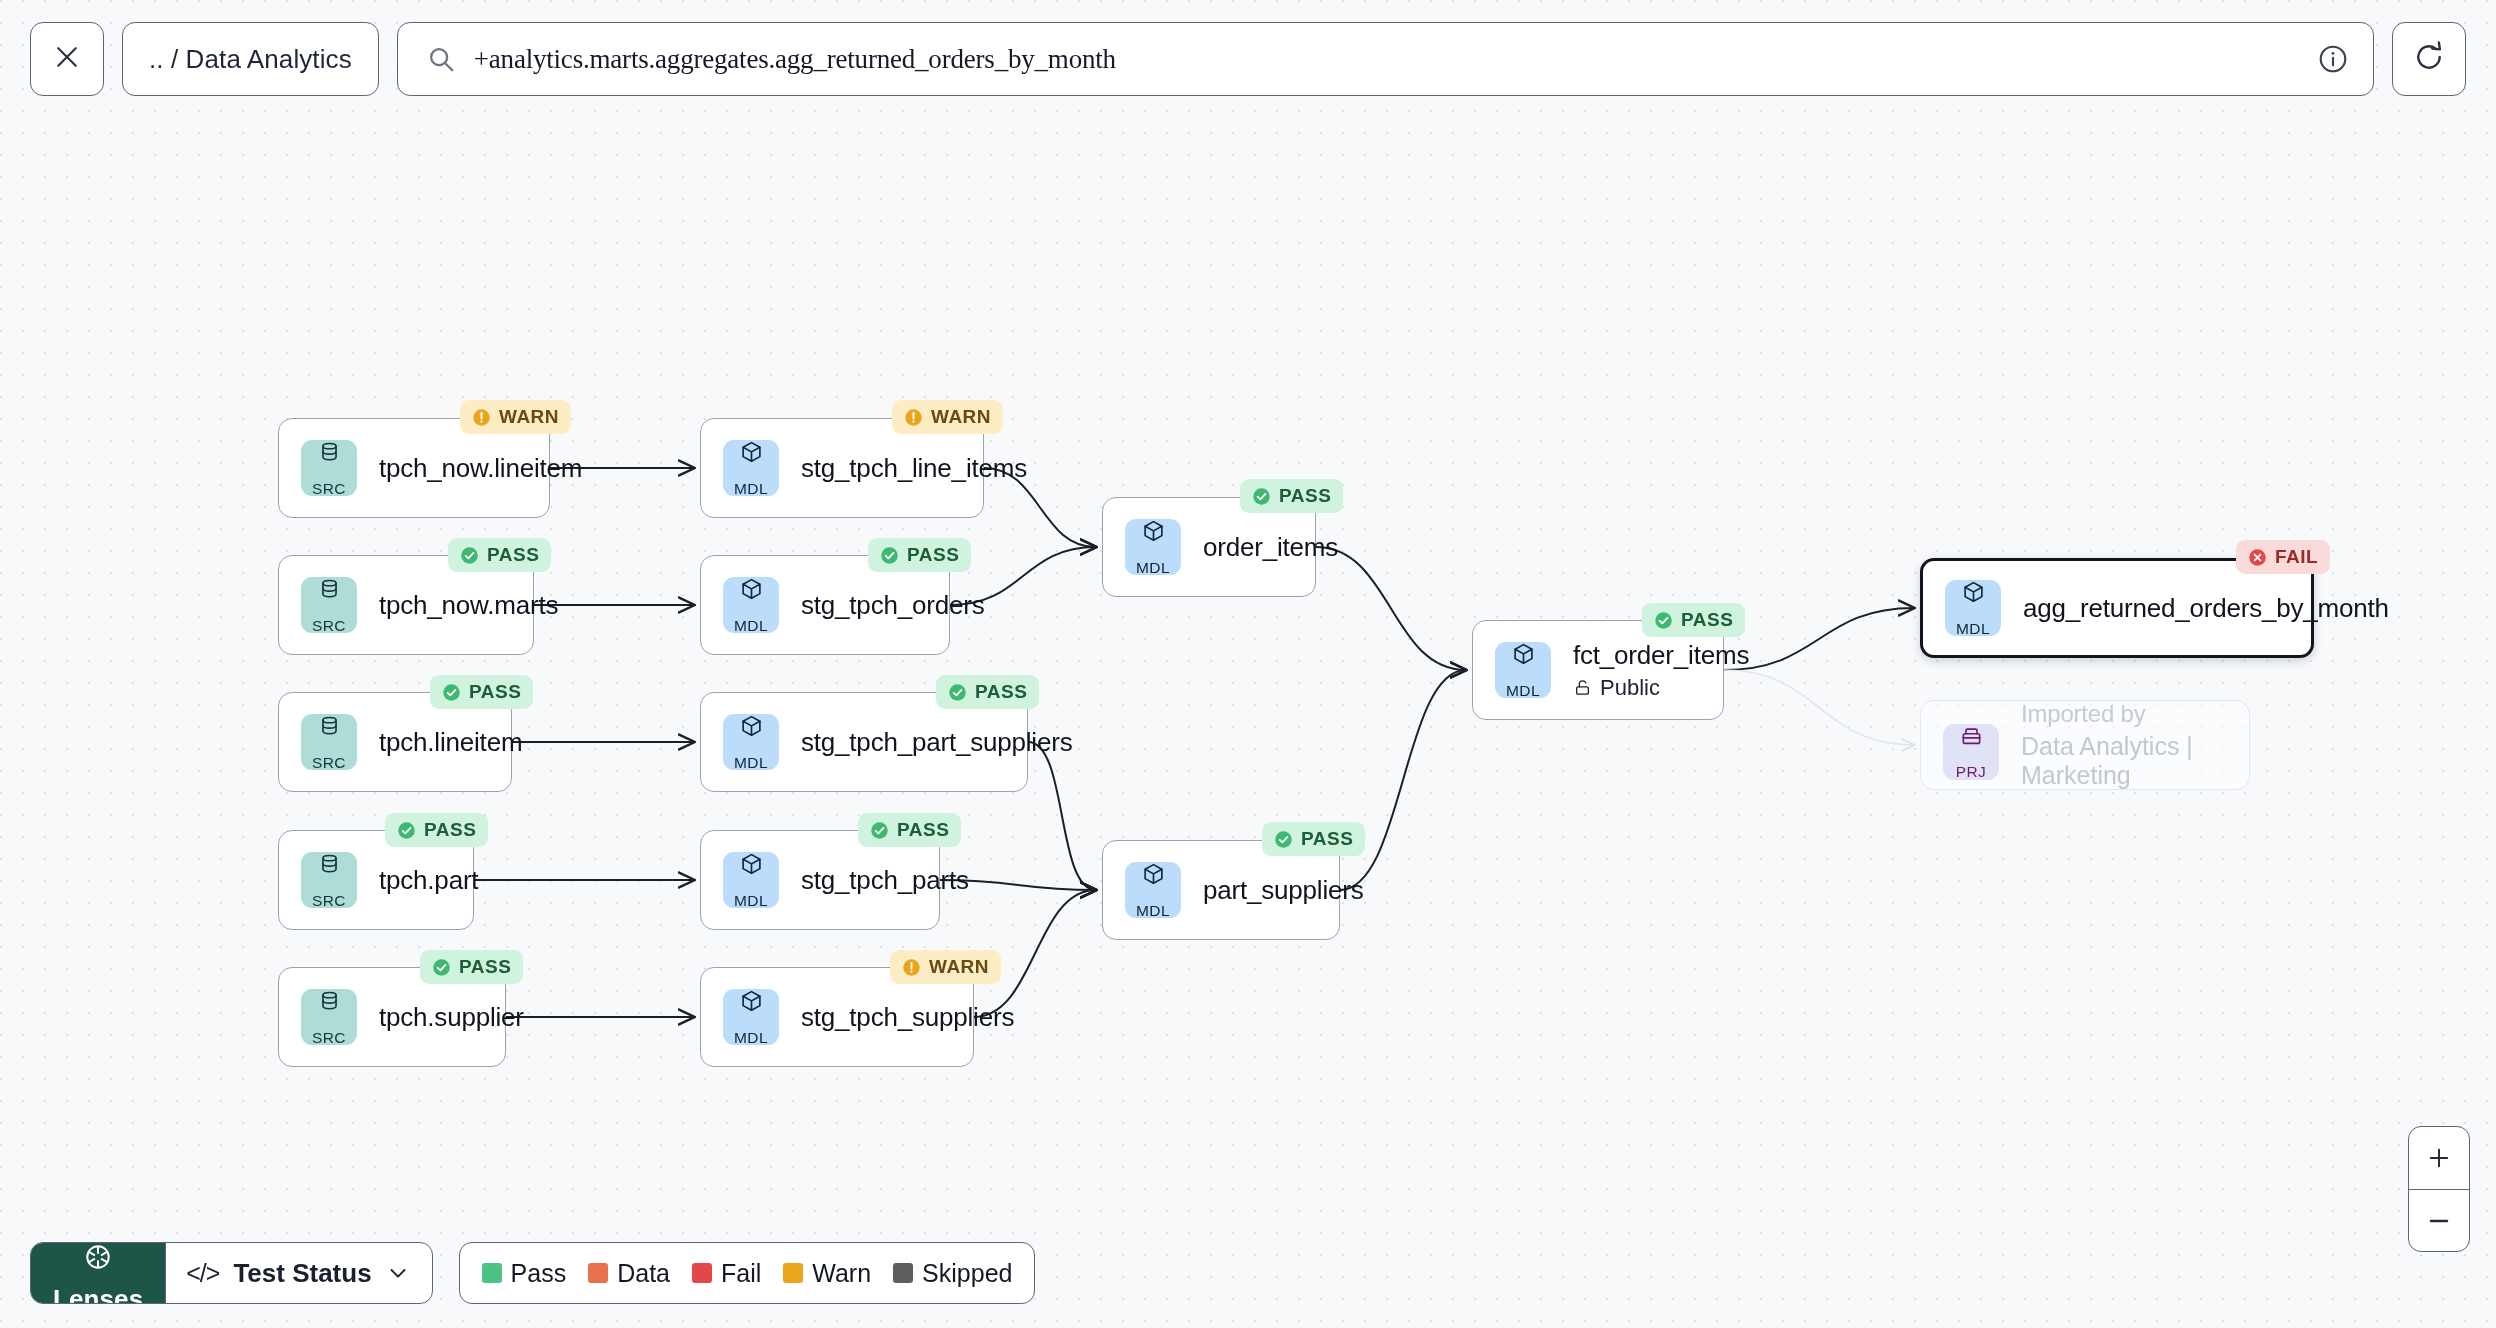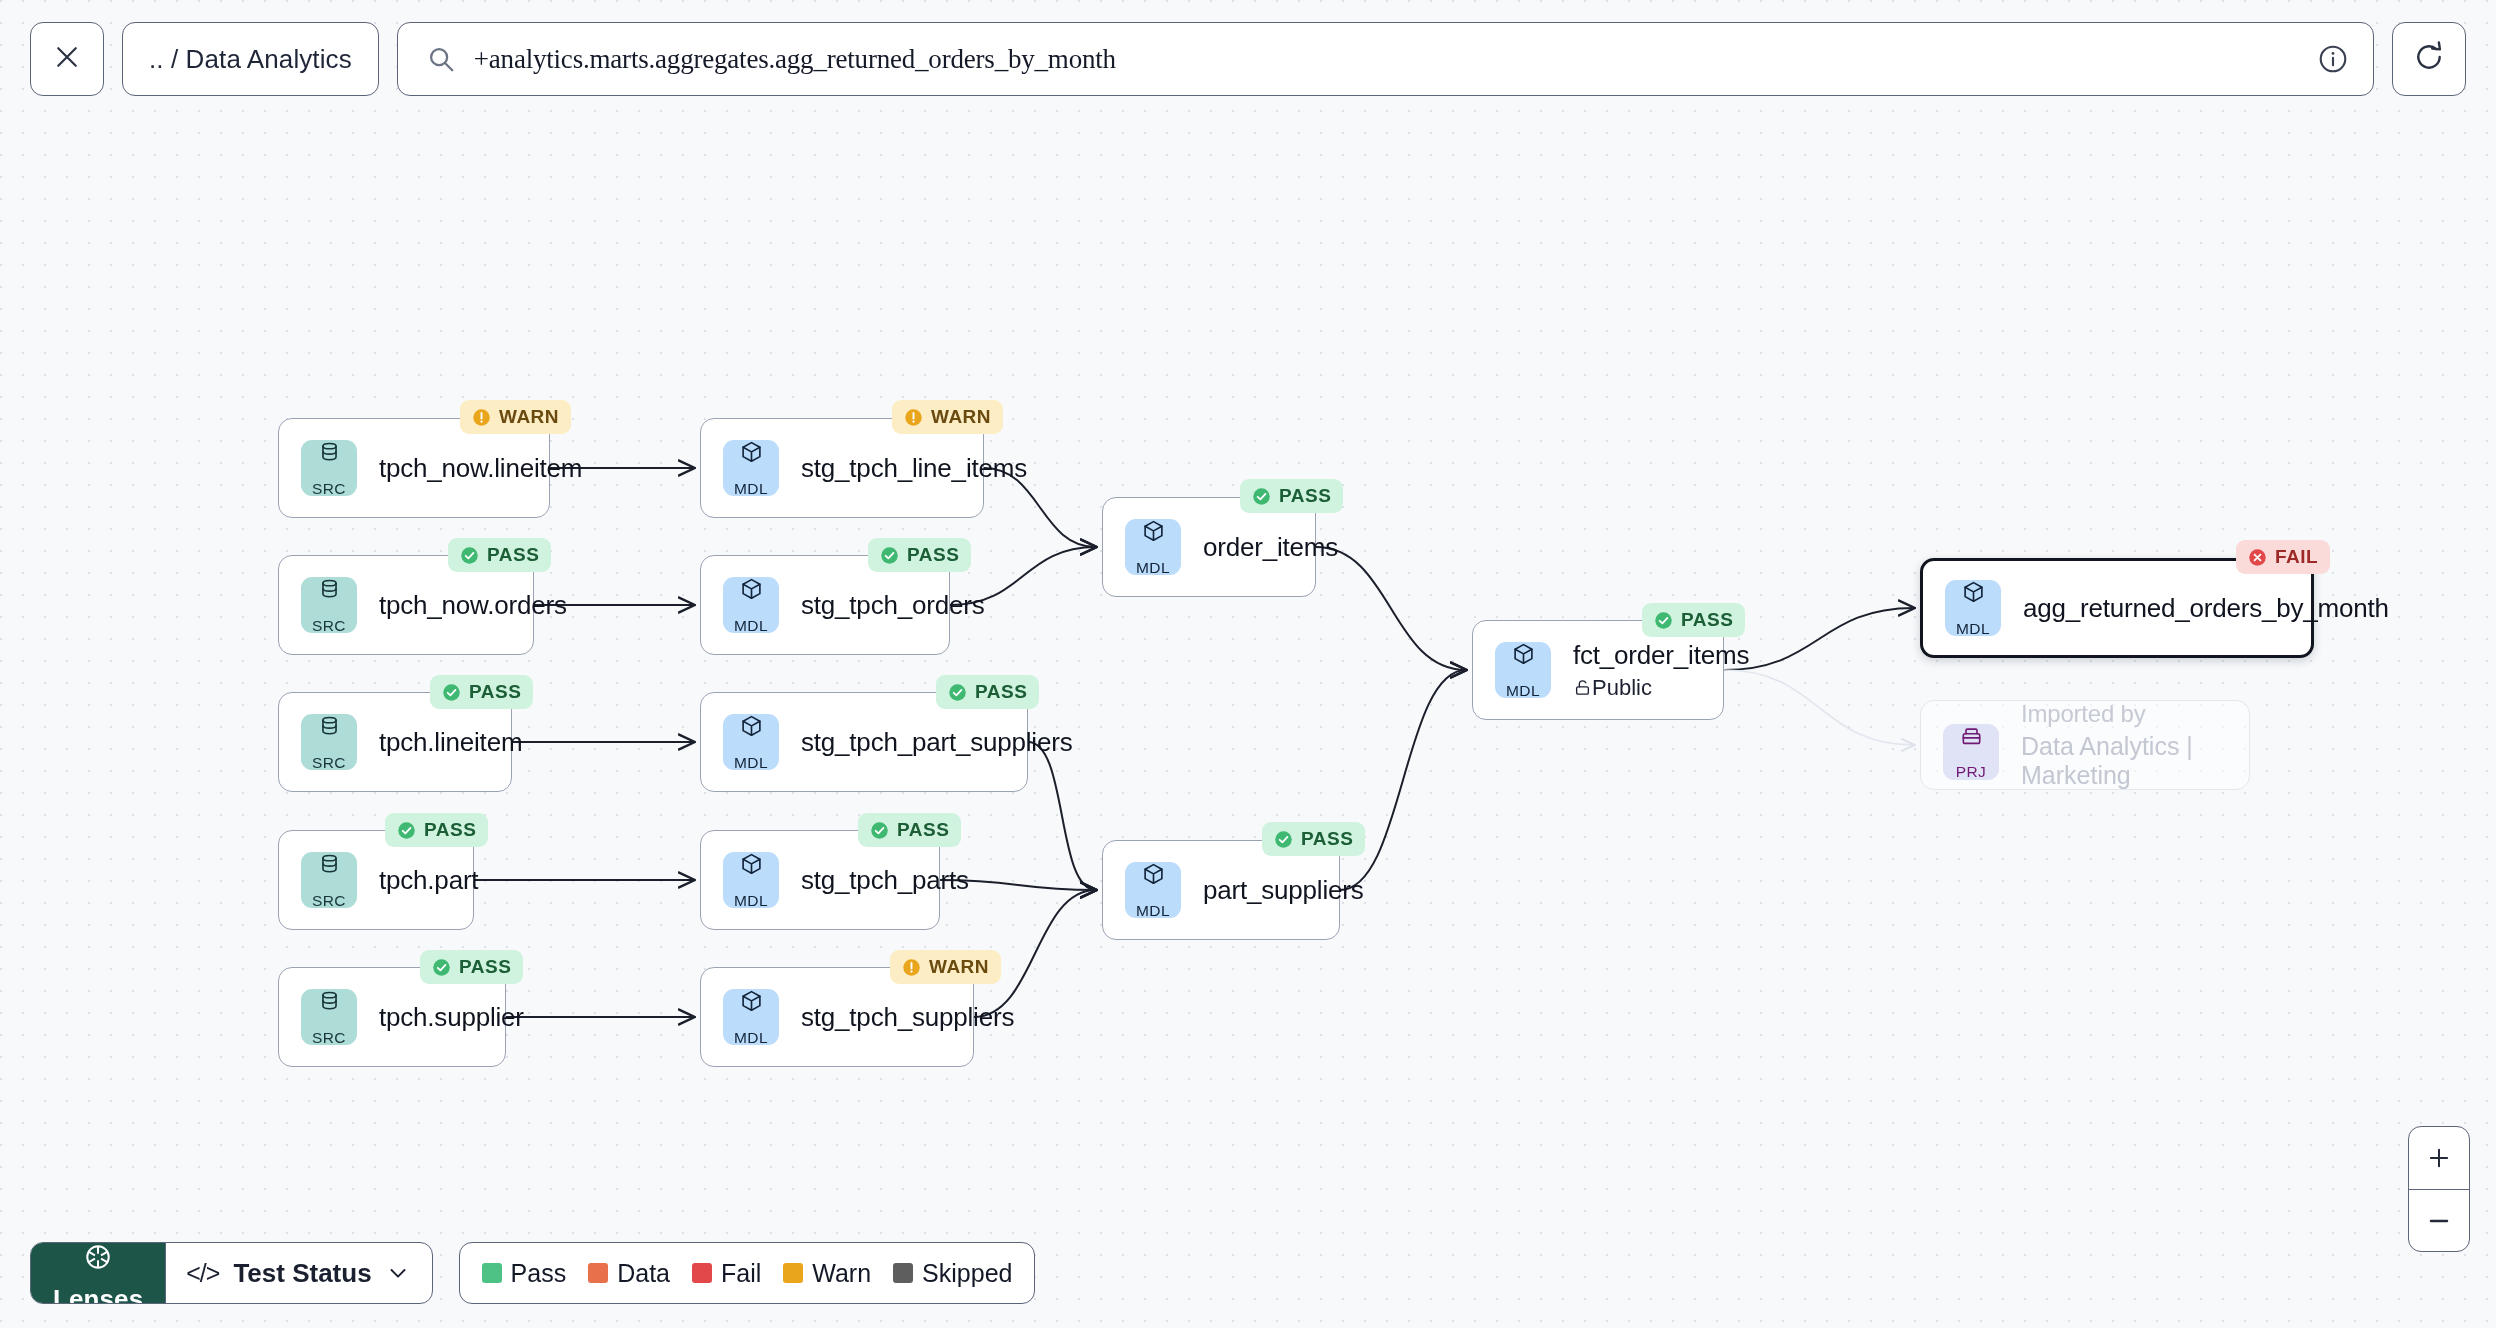--- a/index.html
+++ b/index.html
@@ -104,21 +104,21 @@
   .ntype svg { width: 25px; height: 25px; display: block; }
   .ntype .tl { font-size: 15.5px; line-height: 1; letter-spacing: .4px; }
 
   .ntype.src { background: #AEDDD8; color: #17343A; }
   .ntype.mdl { background: #BBDCFA; color: #12243A; }
   .ntype.prj { background: #E0E2F5; color: #701a75; margin-top: 13px; }
 
   .nbody { display: flex; flex-direction: column; justify-content: center; gap: 4px; min-width: 0; }
   .nlabel { font-size: 26px; color: #10141F; white-space: nowrap; letter-spacing: -.2px; }
   .nsub {
-    display: flex; align-items: center; 
+    display: flex; align-items: center; gap: 8px;
     font-size: 22px; color: #1B2130;
   }
   .nsub svg { width: 19px; height: 19px; display: block; }
   .ghost .nlabel { color: #C6CAD4; font-size: 24px; }
   .ghost .nsub { color: #C3C7D2; font-size: 25px; }
 
   
   .badge {
     position: absolute;
     height: 34px;
@@ -291,21 +291,21 @@
         <div class="node" style="left: 278px; top: 555px; width: 256px; height: 100px;">
           <div class="ntype src">
             <svg viewBox="0 0 24 24" fill="none" stroke="currentColor" stroke-width="1.6" stroke-linecap="round" stroke-linejoin="round">
               <ellipse cx="12" cy="6" rx="6.4" ry="2.6"></ellipse>
               <path d="M5.6 6v5.2c0 1.44 2.87 2.6 6.4 2.6s6.4-1.16 6.4-2.6V6"></path>
               <path d="M5.6 11.5v5.2c0 1.44 2.87 2.6 6.4 2.6s6.4-1.16 6.4-2.6v-5.2"></path>
             </svg>
             <span class="tl">SRC</span>
           </div>
           <div class="nbody">
-            <div class="nlabel">tpch_now.orders</div>
+            <div class="nlabel">tpch_now.marts</div>
           </div>
         </div>
         <div class="node" style="left: 278px; top: 692px; width: 234px; height: 100px;">
           <div class="ntype src">
             <svg viewBox="0 0 24 24" fill="none" stroke="currentColor" stroke-width="1.6" stroke-linecap="round" stroke-linejoin="round">
               <ellipse cx="12" cy="6" rx="6.4" ry="2.6"></ellipse>
               <path d="M5.6 6v5.2c0 1.44 2.87 2.6 6.4 2.6s6.4-1.16 6.4-2.6V6"></path>
               <path d="M5.6 11.5v5.2c0 1.44 2.87 2.6 6.4 2.6s6.4-1.16 6.4-2.6v-5.2"></path>
             </svg>
             <span class="tl">SRC</span>

